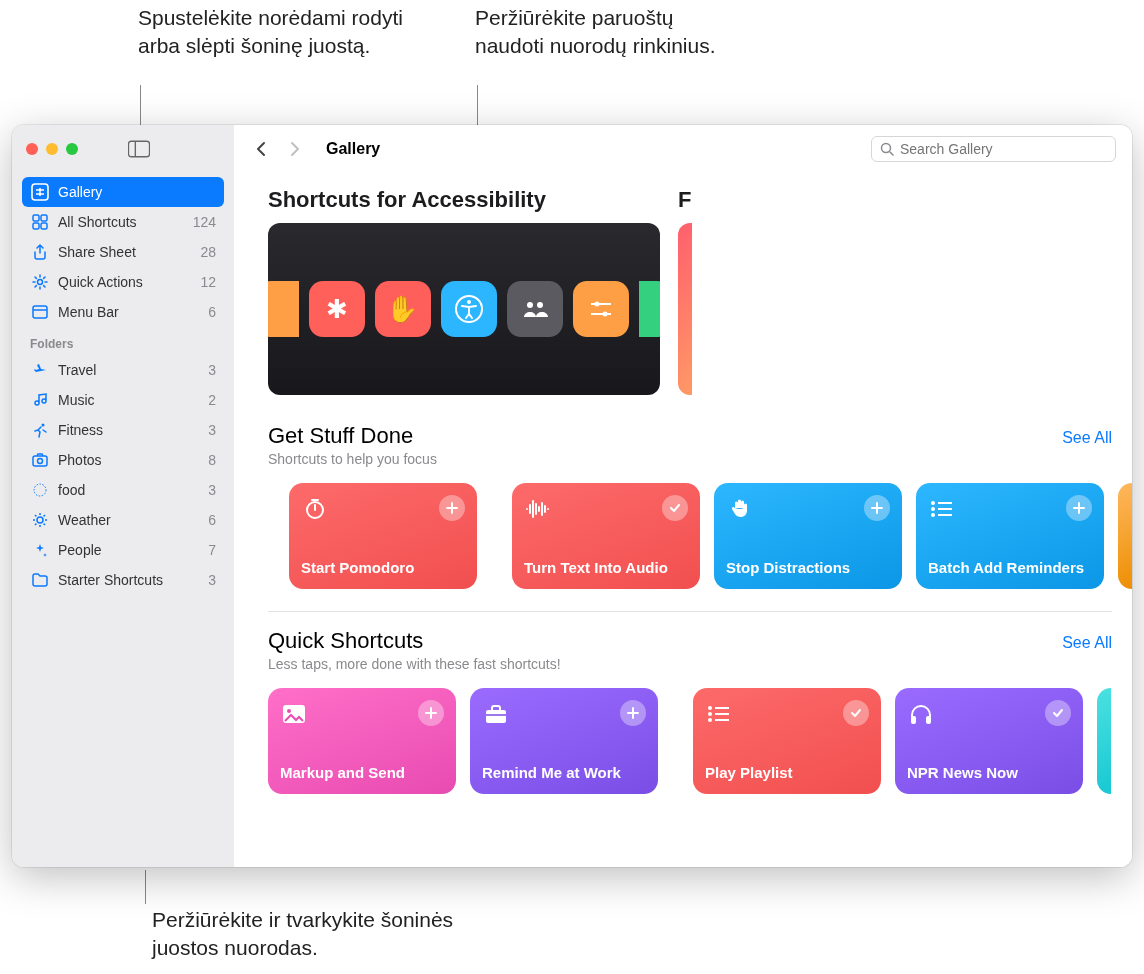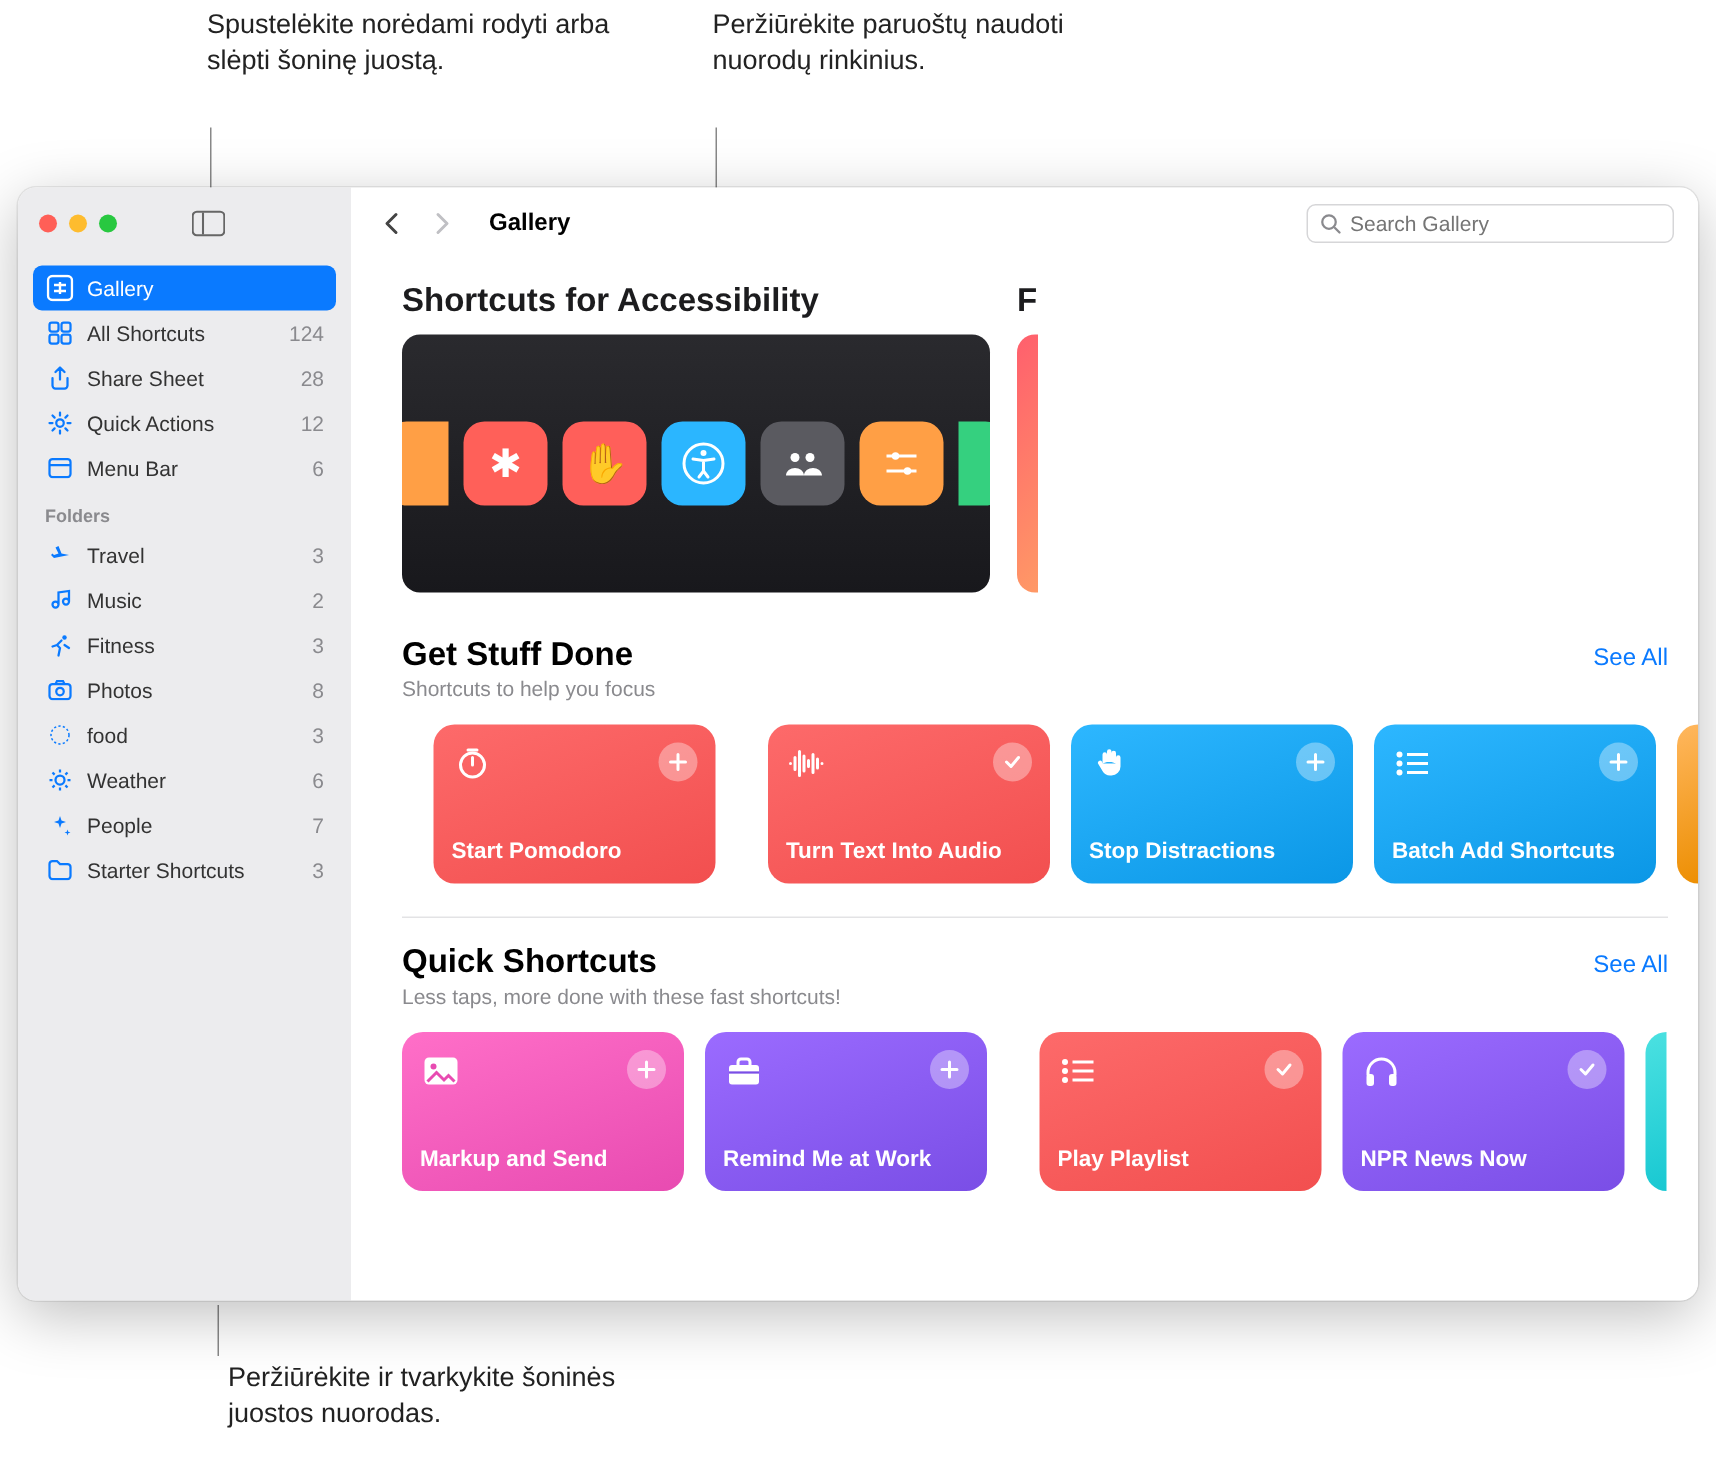--- a/index.html
+++ b/index.html
@@ -1,17 +1,17 @@
 <!DOCTYPE html>
 <html><head>
 <meta charset="utf-8">
 <style>
   * { box-sizing: border-box; margin: 0; padding: 0; font-family: -apple-system, "Helvetica Neue", Helvetica, Arial, sans-serif; }
   body { background: #fff; width: 1144px; height: 974px; position: relative; }
-  .callout { position: absolute; font-size: 18px; color: #222; line-height: 1.35; }
+  .callout { position: absolute; font-size: 21px; color: #222; line-height: 1.35; }
   .callout-line { position: absolute; background: #888; }
   .callout-line.v { width: 1px; }
   .window { position: absolute; left: 12px; top: 125px; width: 1120px; height: 742px; border-radius: 12px; background: #fff; box-shadow: 0 10px 40px rgba(0,0,0,0.25), 0 0 0 1px rgba(0,0,0,0.08); overflow: hidden; display: flex; }
   .sidebar { width: 275px; background: #ececee; display: flex; flex-direction: column; }
   .titlebar { height: 48px; display: flex; align-items: center; padding: 0 14px; gap: 8px; }
   .traffic { display: flex; gap: 8px; }
   .tl { width: 12px; height: 12px; border-radius: 50%; }
   .tl.red { background: #ff5f57; }
   .tl.yellow { background: #febc2e; }
   .tl.green { background: #28c840; }
@@ -37,21 +37,21 @@
   .hero-row { display: flex; gap: 18px; padding-top: 6px; }
   .hero-title { font-size: 22px; font-weight: 700; color: #1c1c1e; margin-bottom: 10px; }
   .hero-card { width: 392px; height: 172px; border-radius: 12px; position: relative; overflow: hidden; flex-shrink: 0; }
   .hero-a { background: linear-gradient(180deg, #2a2a2e 0%, #18181c 100%); display:flex; align-items:center; justify-content:center; gap:10px; }
   .hero-a .tile { width: 56px; height: 56px; border-radius: 14px; display:flex; align-items:center; justify-content:center; color:#fff; font-size:26px; }
   .hero-b { background: linear-gradient(135deg, #4f6bff 0%, #4b48ff 100%); display:flex; align-items:center; justify-content:center; gap:14px; color:#fff; font-size:26px; font-weight:600; }
   .hero-b .sc-icon { width: 48px; height: 48px; border-radius: 12px; background: linear-gradient(135deg, #ff2d87, #ff9b3d, #6cf, #7a5cff); }
   .hero-peek { width: 14px; height: 172px; background: linear-gradient(135deg,#ff5f6d,#ff9966); border-radius: 12px 0 0 12px; flex-shrink:0; }
   .list-section { margin-top: 28px; padding-left: 16px; }
   .sec-head { display:flex; align-items: baseline; padding-right: 20px; }
-  .sec-title { font-size: 22px; font-weight: 700; }
+  .sec-title { font-size: 22px; font-weight: 400; }
   .sec-sub { font-size: 14px; color: #8a8a8e; margin-top: 2px; }
   .see-all { margin-left:auto; color:#0a7aff; font-size:16px; }
   .tiles { display:flex; gap:14px; margin-top:16px; }
   .tile-card { width: 188px; height: 106px; border-radius: 14px; padding: 12px; color:#fff; position:relative; flex-shrink:0; display:flex; flex-direction:column; justify-content:space-between; }
   .tile-card .top { display:flex; justify-content:space-between; align-items:flex-start; }
   .tile-card .glyph { width:28px; height:28px; display:flex; align-items:center; justify-content:center; font-size:20px; }
   .tile-card .badge { width:26px; height:26px; border-radius:50%; background:rgba(255,255,255,0.35); display:flex; align-items:center; justify-content:center; }
   .tile-card .name { font-size:15px; font-weight:600; line-height:1.2; }
   .red-t { background: linear-gradient(160deg,#fd6a6a,#f24f4f); margin-left: 21px; }
   .blue-t { background: linear-gradient(160deg,#2db7ff,#0b97e6); }
@@ -357,21 +357,21 @@
                     <circle cx="3" cy="16" r="2" fill="#fff"></circle>
                     <line x1="8" y1="16" x2="22" y2="16" stroke="#fff" stroke-width="2"></line>
                   </svg>
                 </span>
               <span class="badge">
                   <svg width="14" height="14" viewBox="0 0 14 14">
                     <path d="M7 2v10M2 7h10" stroke="#fff" stroke-width="2" stroke-linecap="round"></path>
                   </svg>
                 </span>
             </div>
-            <div class="name">Batch Add Shortcuts</div>
+            <div class="name">Batch Add Reminders</div>
           </div>
           <div class="orange-peek"></div>
         </div>
       </div>
 
       <div class="divider"></div>
 
       <div class="list-section" style="margin-top:16px;">
         <div class="sec-head">
           <div>

